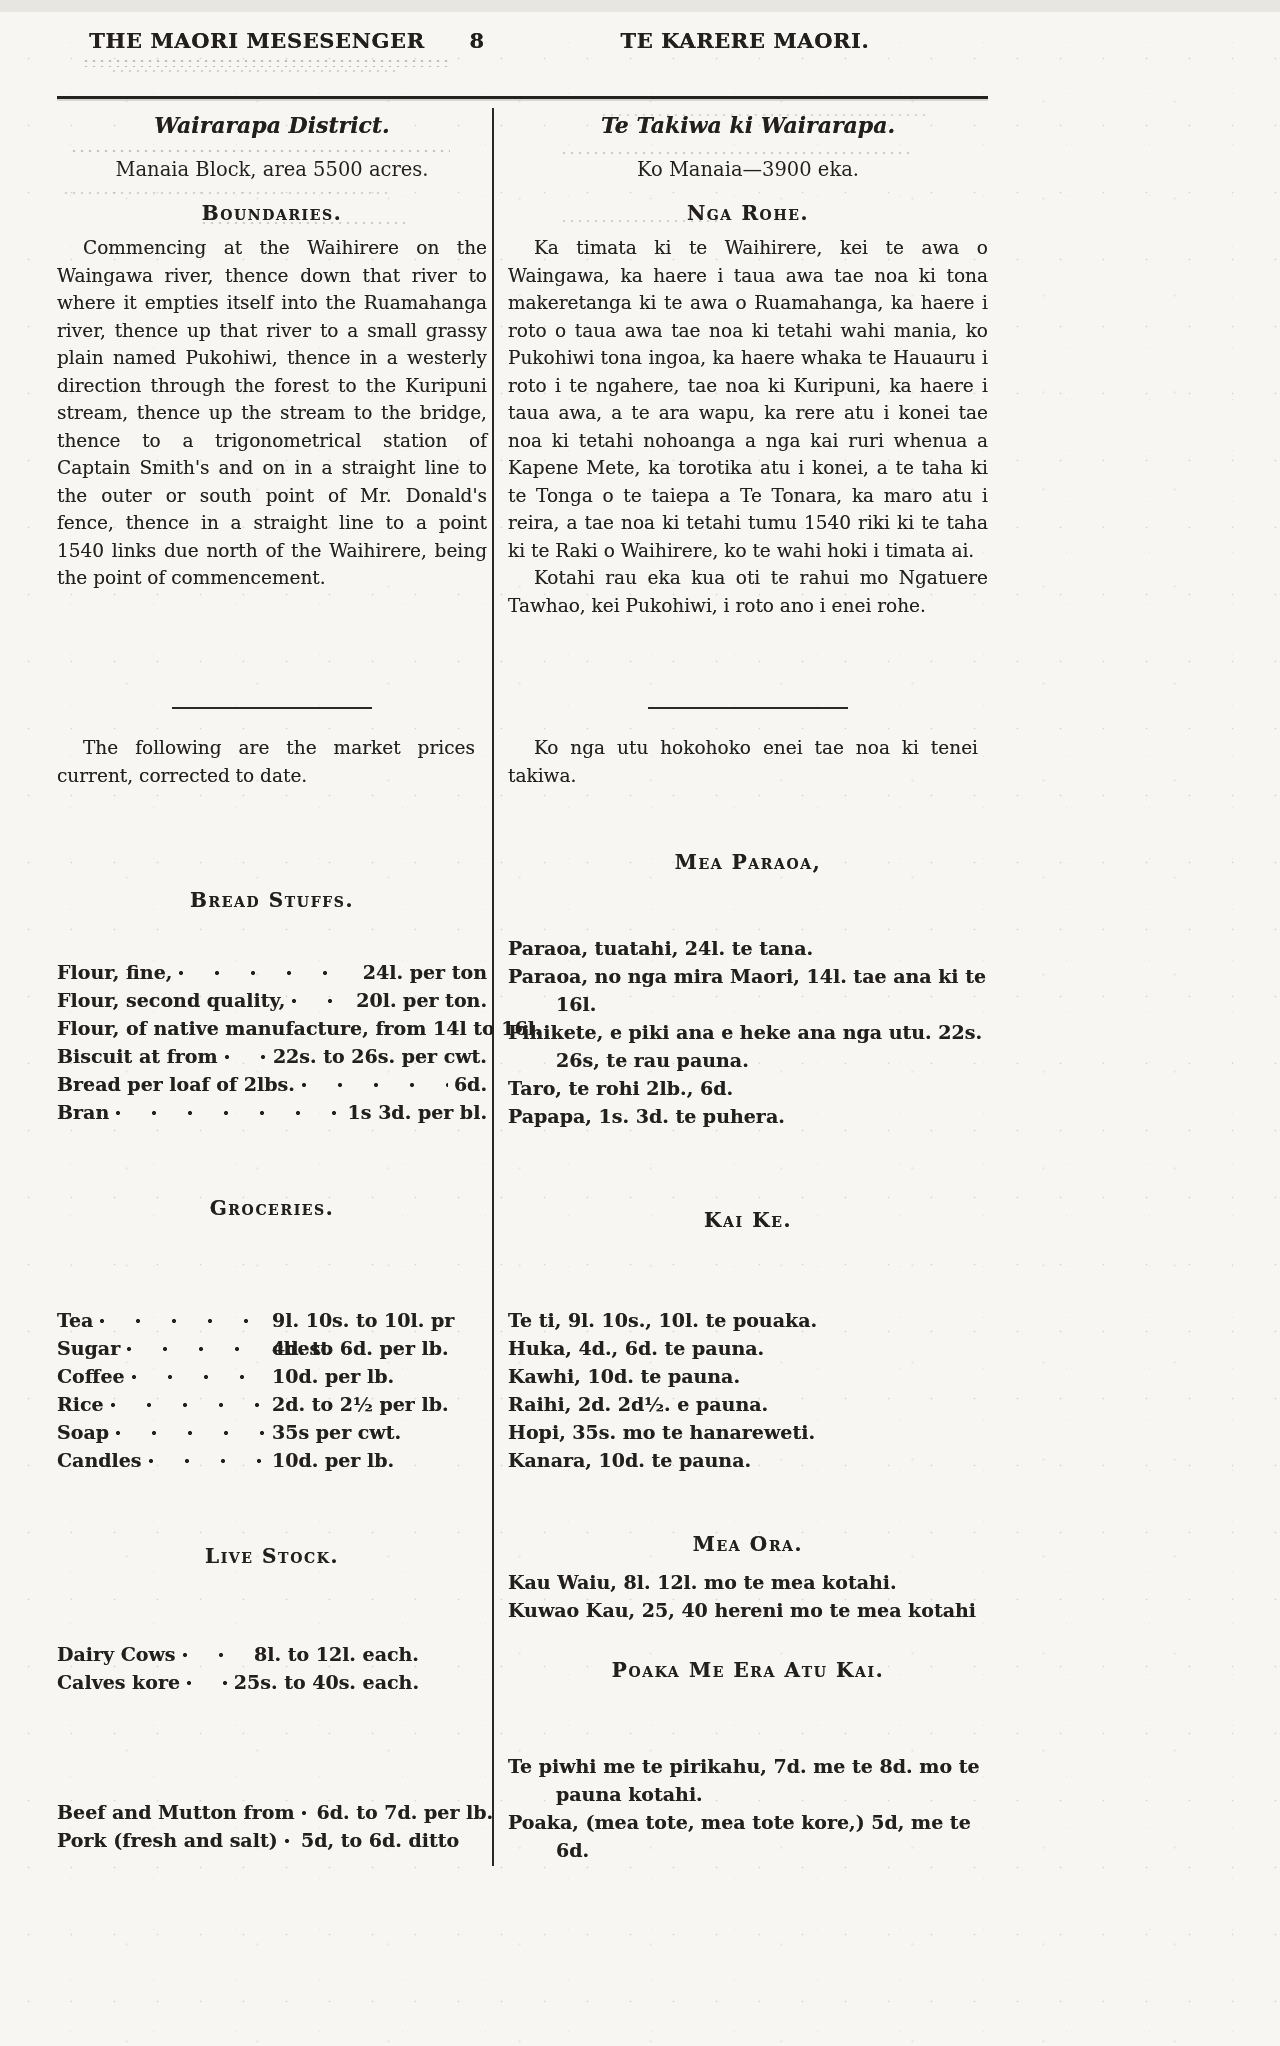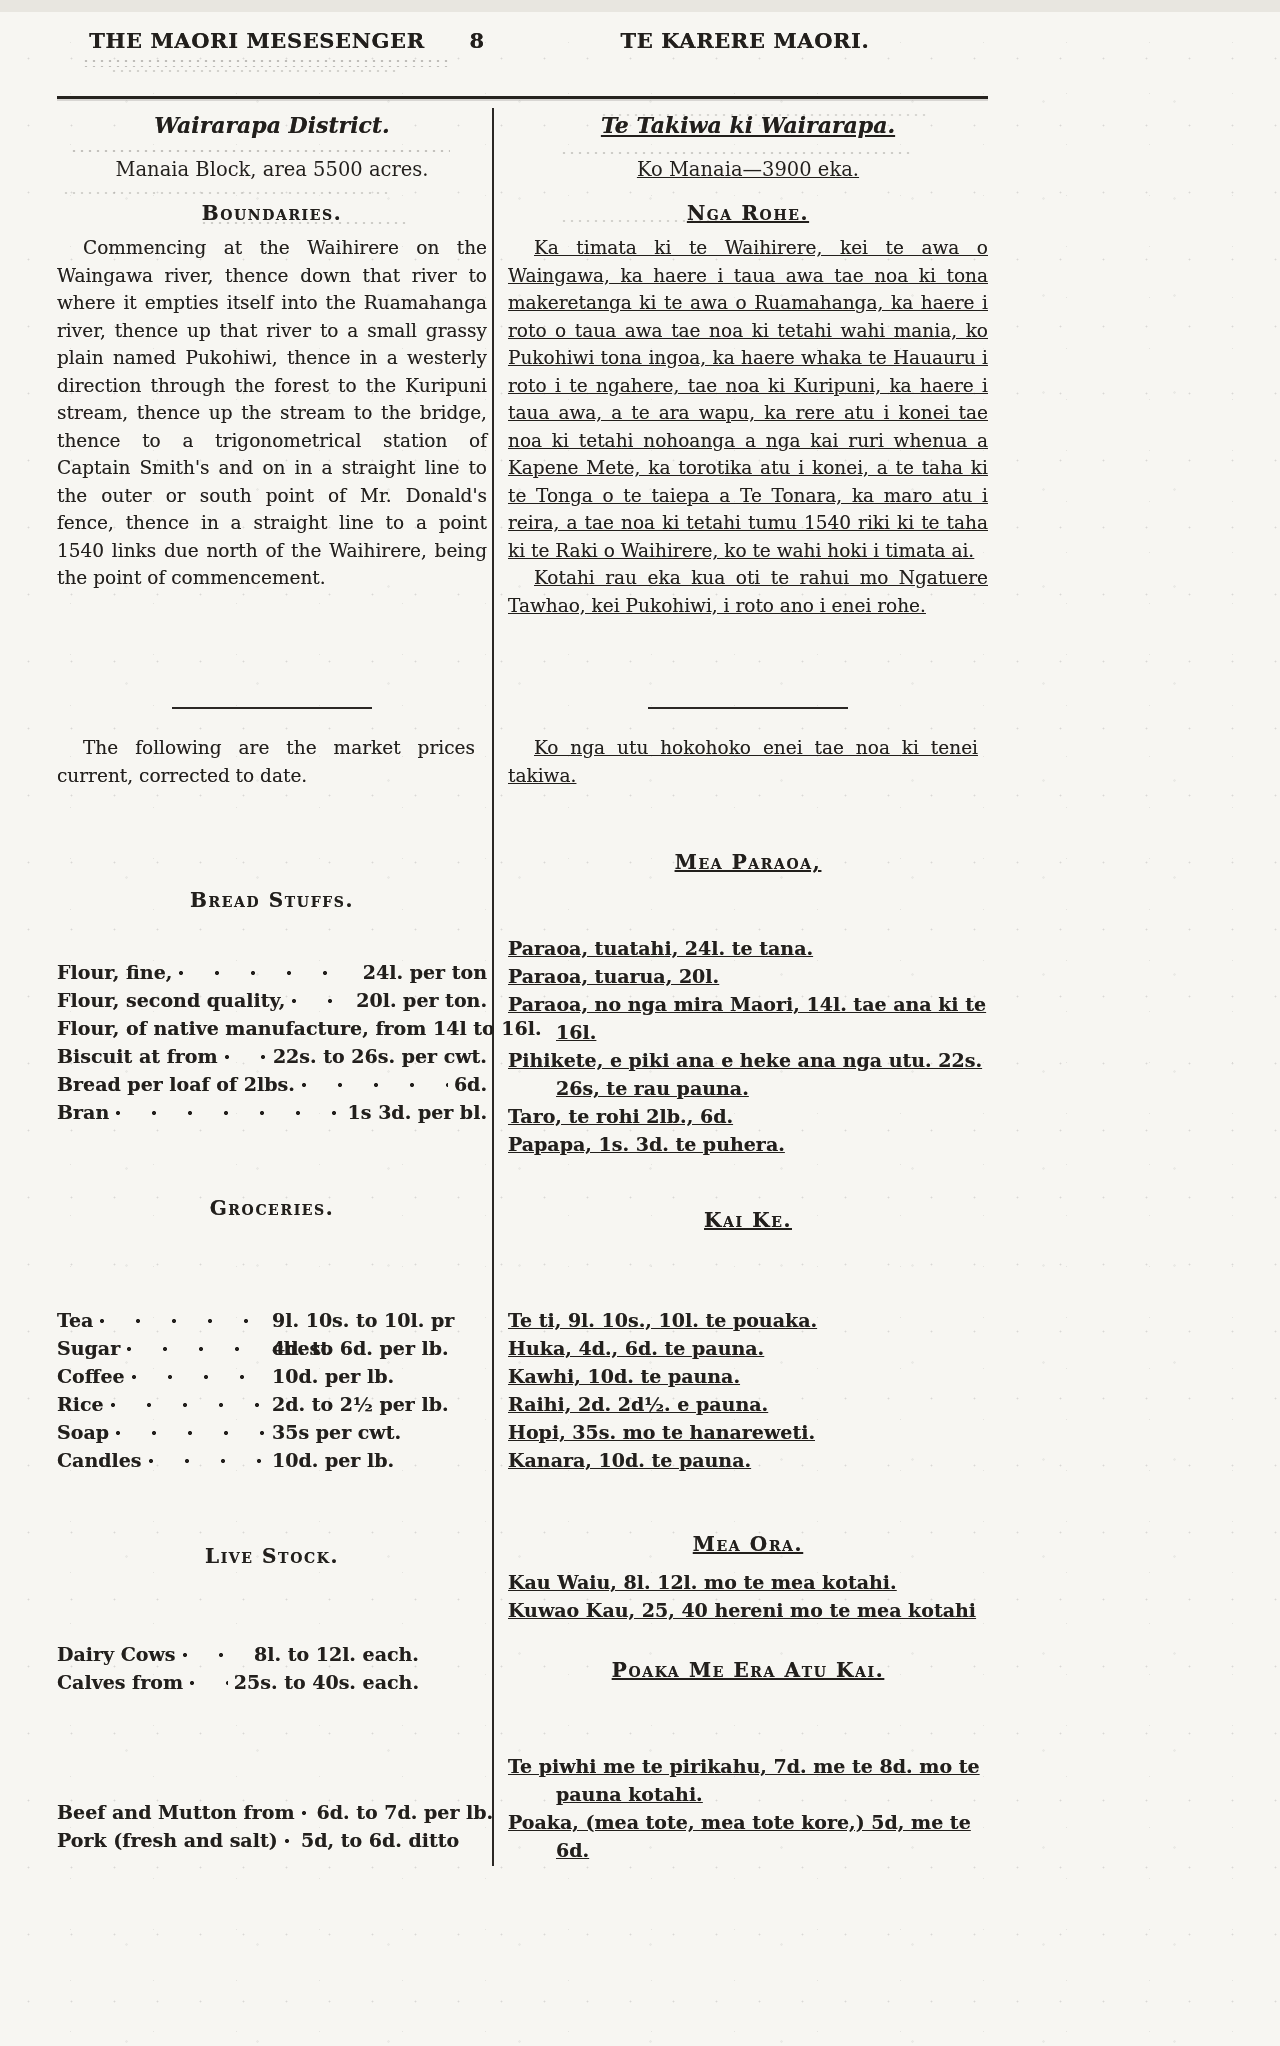--- a/index.html
+++ b/index.html
@@ -13,21 +13,21 @@
       radial-gradient(circle, rgba(40,38,34,.09) .6px, rgba(0,0,0,0) 1px),
       radial-gradient(circle, rgba(40,38,34,.06) 1px, rgba(0,0,0,0) 1.5px);
     background-size:43px 67px, 83px 51px, 131px 97px;
     background-position:7px 13px, 29px 5px, 61px 41px;
     overflow:hidden;
     font-family:"DejaVu Serif","Liberation Serif",serif;
     color:#221f1c;
   }
   .abs{position:absolute;}
   .L{position:absolute;left:57px;width:430px;}
-  .R{position:absolute;left:508px;width:480px;text-decoration:underline;}
+  .R{position:absolute;left:508px;width:480px;}
 
   
   .masthead{font-weight:700;font-size:21px;letter-spacing:.6px;text-align:center;
             text-shadow:0 0 .5px rgba(34,31,28,.85);}
   .header-rule{position:absolute;left:57px;top:84px;width:931px;height:3px;background:#26231f;
                box-shadow:0 2px 0 rgba(38,35,31,.15);}
   .col-divider{position:absolute;left:492px;top:96px;width:2px;height:1758px;background:#2b2825;}
 
   
   .ghost{position:absolute;
@@ -173,21 +173,21 @@
 
   <div class="L small-heading" style="top:1532px;">Live Stock.</div>
 
   <div class="L rows narrow" style="top:1628px;">
     <div class="row">
       <span class="label">Dairy Cows</span>
       <span class="leader"></span>
       <span class="value">8l. to 12l. each.</span>
     </div>
     <div class="row">
-      <span class="label">Calves from</span>
+      <span class="label">Calves kore</span>
       <span class="leader"></span>
       <span class="value">25s. to 40s. each.</span>
     </div>
   </div>
 
   <div class="L rows meat" style="top:1786px;">
     <div class="row">
       <span class="label">Beef and Mutton from</span>
       <span class="leader"></span>
       <span class="value">6d. to 7d. per lb.</span>
@@ -213,21 +213,20 @@
   <div class="sect-rule" style="left:648px;top:695px;width:200px;"></div>
 
   <div class="R para" style="top:722px;width:470px;">
     <p>Ko nga utu hokohoko enei tae noa ki tenei takiwa.</p>
   </div>
 
   <div class="R small-heading" style="top:838px;">Mea Paraoa,</div>
 
   <div class="R items" style="top:922px;">
     <p>Paraoa, tuatahi, 24l. te tana.</p>
-    <p>Paraoa, tuarua, 20l.</p>
     <p>Paraoa, no nga mira Maori, 14l. tae ana ki te 16l.</p>
     <p>Pihikete, e piki ana e heke ana nga utu. 22s. 26s, te rau pauna.</p>
     <p>Taro, te rohi 2lb., 6d.</p>
     <p>Papapa, 1s. 3d. te puhera.</p>
   </div>
 
   <div class="R small-heading" style="top:1196px;">Kai Ke.</div>
 
   <div class="R items" style="top:1294px;">
     <p>Te ti, 9l. 10s., 10l. te pouaka.</p>

